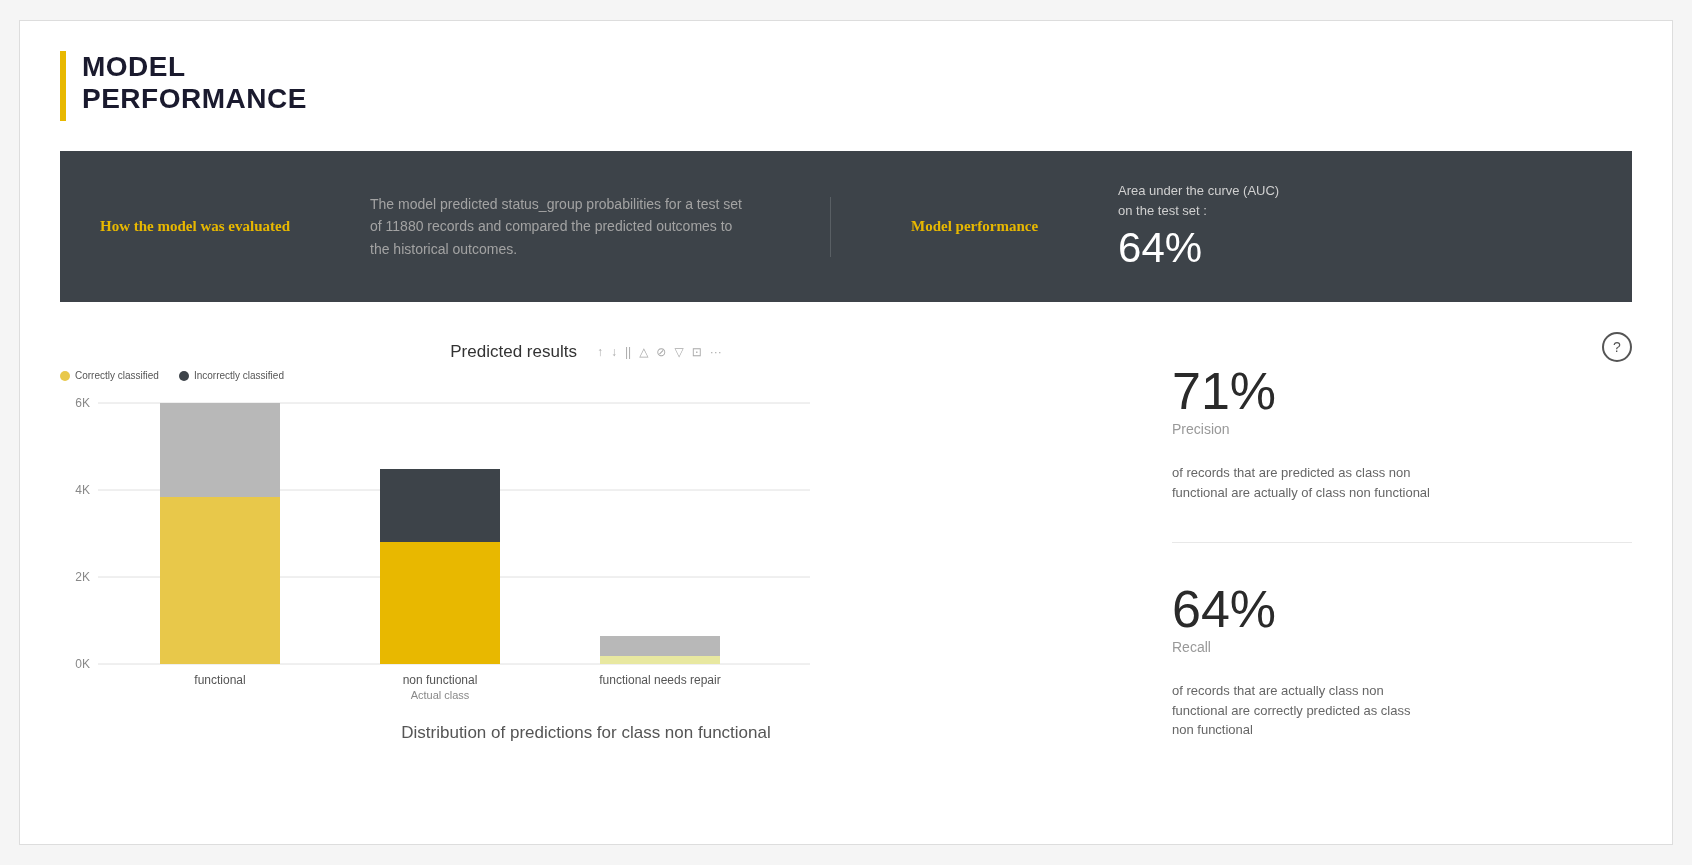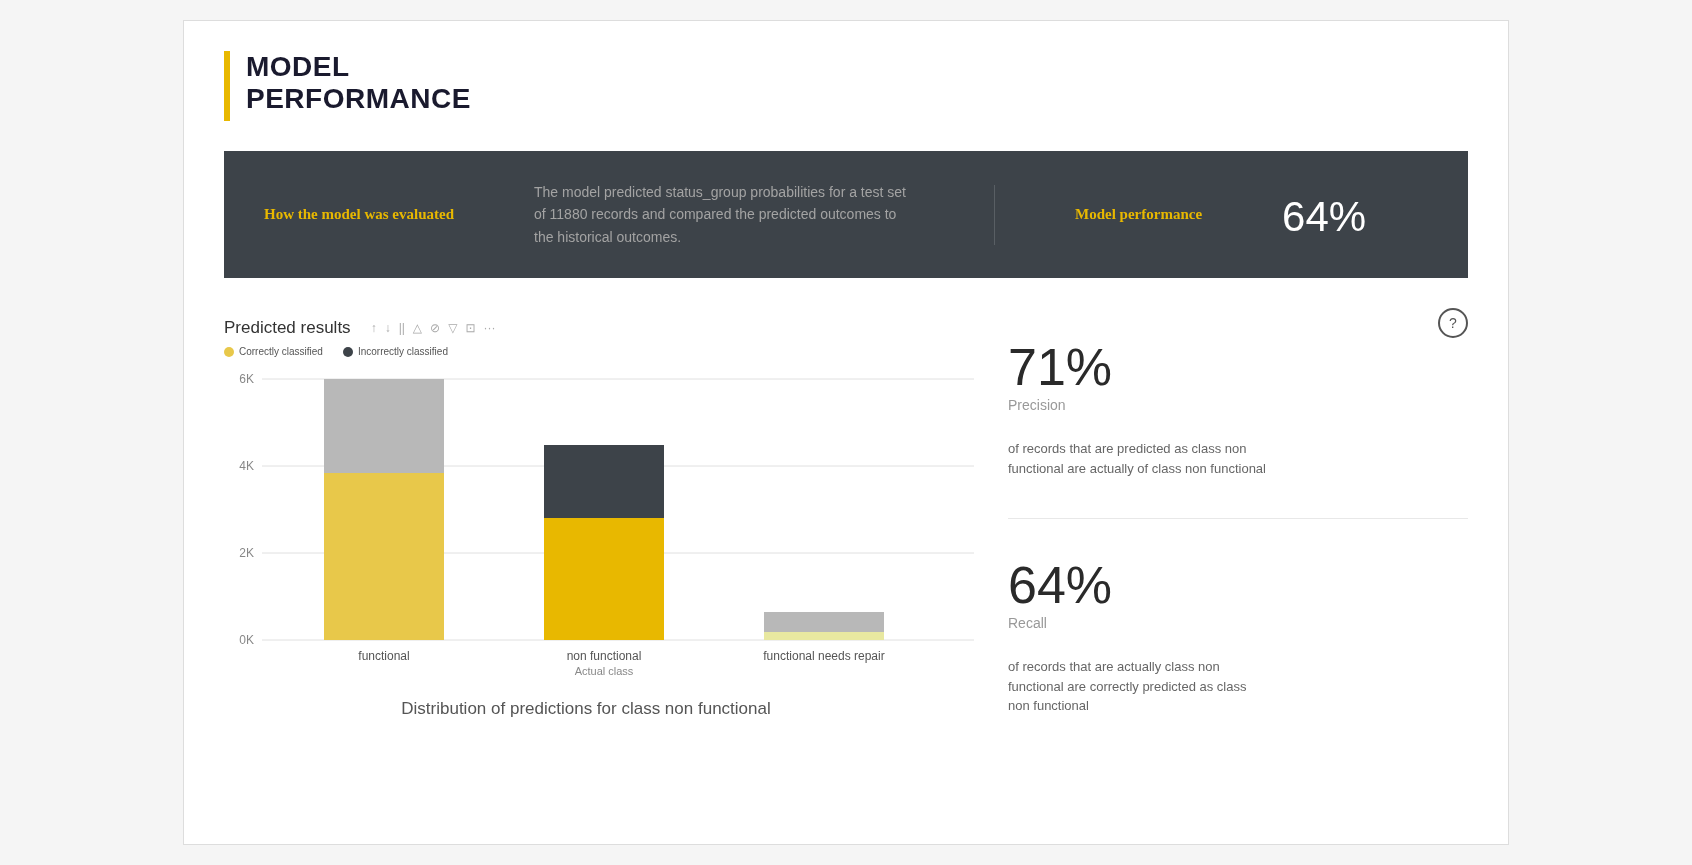--- a/index.html
+++ b/index.html
@@ -6,21 +6,21 @@
     body {
       font-family: 'Segoe UI', Arial, sans-serif;
       background: #f5f5f5;
       width: 1692px;
       min-height: 865px;
       display: flex;
       align-items: stretch;
     }
     .page-container {
       background: #ffffff;
-      width: 1326px;
+      width: 1654px;
       margin: 20px auto;
       padding: 30px 40px 30px 40px;
       border: 1px solid #ddd;
     }
     
     .page-header {
       display: flex;
       align-items: flex-start;
       margin-bottom: 30px;
     }
@@ -90,20 +90,21 @@
     
     .chart-section {
       flex: 1;
       min-width: 0;
       padding-right: 60px;
     }
     .chart-header {
       display: flex;
       align-items: center;
       margin-bottom: 8px;
+      justify-content: center;
     }
     .chart-title {
       font-size: 17px;
       color: #333;
       font-weight: 500;
     }
     .chart-toolbar {
       display: flex;
       gap: 8px;
       margin-left: 20px;
@@ -216,20 +217,24 @@
     </div>
   </div>
 
   <div class="dark-banner">
     <div class="banner-section-label">How the model was evaluated</div>
     <div class="banner-description">The model predicted status_group probabilities for a test set of 11880 records and compared the predicted outcomes to the historical outcomes.</div>
     <div class="banner-divider"></div>
     <div class="banner-section-label">Model performance</div>
     <div class="banner-performance-section">
       <div>
+        <div class="banner-auc-label">
+          <span>Area under the curve (AUC)</span><br>
+          <span>on the test set :</span>
+        </div>
         <div class="banner-auc-value">64%</div>
       </div>
     </div>
   </div>
 
   <div class="main-content">
 
     <div class="chart-section" style="position:relative;">
       <div class="chart-header">
         <div class="chart-title">Predicted results</div>

